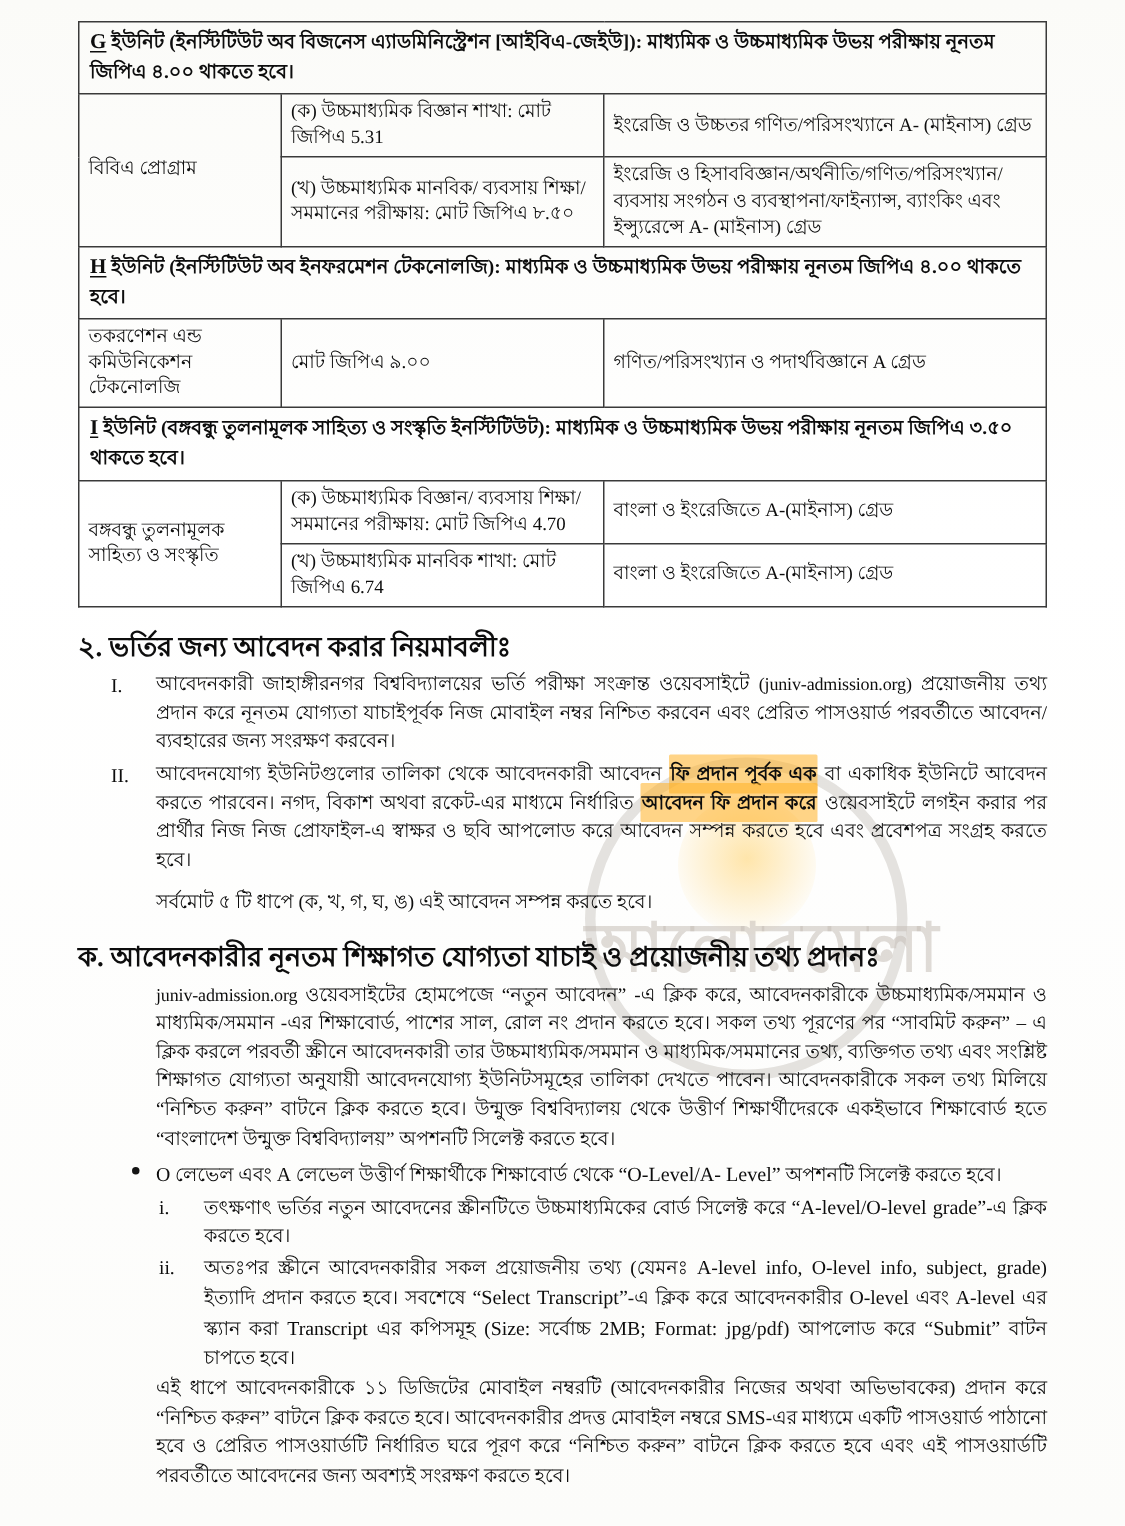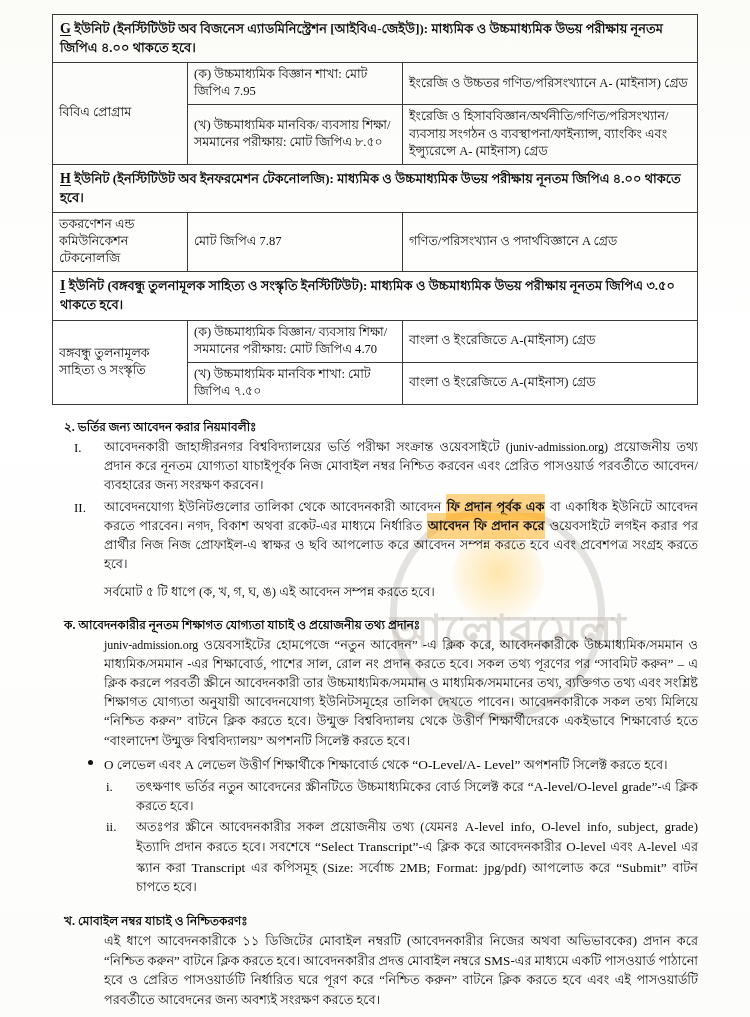--- a/index.html
+++ b/index.html
@@ -90,22 +90,22 @@
 
   
   .body{
     position:relative;z-index:3;
     margin-top:13px;
     font-size:12.8px;
     line-height:1.5;
   }
   .sec-head{
     font-weight:700;
-    font-size:12px;
-    margin:0 0 2px 12px;
+    font-size:18px;
+    margin:0 0 2px 0;
   }
   .sec-head.k{ margin-top:13px; }
   .sec-head.kh{ margin-top:15px; }
 
   ol.roman{
     list-style:none;
     margin:0;padding:0;
   }
   ol.roman > li{
     position:relative;
@@ -191,47 +191,47 @@
   </div>
 
   <table class="tbl">
     <tbody>
 
       <tr>
         <td class="unit-head" colspan="3"><span class="u-letter ul">G</span><span> ইউনিট (ইনস্টিটিউট অব বিজনেস এ্যাডমিনিস্ট্রেশন [আইবিএ-জেইউ]): মাধ্যমিক ও উচ্চমাধ্যমিক উভয় পরীক্ষায় নূনতম জিপিএ ৪.০০ থাকতে হবে।</span></td>
       </tr>
       <tr>
         <td class="c-prog" rowspan="2">বিবিএ প্রোগ্রাম</td>
-        <td class="c-mid">(ক) উচ্চমাধ্যমিক বিজ্ঞান শাখা: মোট জিপিএ 7.95</td>
+        <td class="c-mid">(ক) উচ্চমাধ্যমিক বিজ্ঞান শাখা: মোট জিপিএ 5.31</td>
         <td class="c-req">ইংরেজি ও উচ্চতর গণিত/পরিসংখ্যানে A- (মাইনাস) গ্রেড</td>
       </tr>
       <tr>
         <td class="c-mid">(খ) উচ্চমাধ্যমিক মানবিক/ ব্যবসায় শিক্ষা/সমমানের পরীক্ষায়: মোট জিপিএ ৮.৫০</td>
         <td class="c-req">ইংরেজি ও হিসাববিজ্ঞান/অর্থনীতি/গণিত/পরিসংখ্যান/ব্যবসায় সংগঠন ও ব্যবস্থাপনা/ফাইন্যান্স, ব্যাংকিং এবং ইন্স্যুরেন্সে A- (মাইনাস) গ্রেড</td>
       </tr>
 
       <tr>
         <td class="unit-head" colspan="3"><span class="u-letter ul">H</span><span> ইউনিট (ইনস্টিটিউট অব ইনফরমেশন টেকনোলজি): মাধ্যমিক ও উচ্চমাধ্যমিক উভয় পরীক্ষায় নূনতম জিপিএ ৪.০০ থাকতে হবে।</span></td>
       </tr>
       <tr>
         <td class="c-prog">তকরণেশন এন্ড কমিউনিকেশন টেকনোলজি</td>
-        <td class="c-mid">মোট জিপিএ 7.87</td>
+        <td class="c-mid">মোট জিপিএ ৯.০০</td>
         <td class="c-req">গণিত/পরিসংখ্যান ও পদার্থবিজ্ঞানে A গ্রেড</td>
       </tr>
 
       <tr>
         <td class="unit-head" colspan="3"><span class="u-letter ul">I</span><span> ইউনিট (বঙ্গবন্ধু তুলনামূলক সাহিত্য ও সংস্কৃতি ইনস্টিটিউট): মাধ্যমিক ও উচ্চমাধ্যমিক উভয় পরীক্ষায় নূনতম জিপিএ ৩.৫০ থাকতে হবে।</span></td>
       </tr>
       <tr>
         <td class="c-prog" rowspan="2">বঙ্গবন্ধু তুলনামূলক সাহিত্য ও সংস্কৃতি</td>
         <td class="c-mid">(ক) উচ্চমাধ্যমিক বিজ্ঞান/ ব্যবসায় শিক্ষা/সমমানের পরীক্ষায়: মোট জিপিএ 4.70</td>
         <td class="c-req">বাংলা ও ইংরেজিতে A-(মাইনাস) গ্রেড</td>
       </tr>
       <tr>
-        <td class="c-mid">(খ) উচ্চমাধ্যমিক মানবিক শাখা: মোট জিপিএ ৭.৫০</td>
+        <td class="c-mid">(খ) উচ্চমাধ্যমিক মানবিক শাখা: মোট জিপিএ 6.74</td>
         <td class="c-req">বাংলা ও ইংরেজিতে A-(মাইনাস) গ্রেড</td>
       </tr>
     </tbody>
   </table>
 
   <div class="body">
 
     <div class="sec-head">২. ভর্তির জন্য আবেদন করার নিয়মাবলীঃ</div>
 
     <ol class="roman">
@@ -260,18 +260,17 @@
       <li>
         <span class="mark">i.</span>
         <span class="b">তৎক্ষণাৎ ভর্তির নতুন আবেদনের স্ক্রীনটিতে উচ্চমাধ্যমিকের বোর্ড সিলেক্ট করে </span><span class="url-sm">“A-level/O-level grade”</span><span class="b">-এ ক্লিক করতে হবে।</span>
       </li>
       <li>
         <span class="mark">ii.</span>
         <span>অতঃপর স্ক্রীনে আবেদনকারীর সকল প্রয়োজনীয় তথ্য (যেমনঃ </span><span class="ltxt">A-level info, O-level info, subject, grade</span><span>) ইত্যাদি প্রদান করতে হবে। সবশেষে </span><span class="url-sm">“Select Transcript”</span><span>-এ ক্লিক করে আবেদনকারীর </span><span class="ltxt">O-level</span><span> এবং </span><span class="ltxt">A-level</span><span> এর স্ক্যান করা </span><span class="ltxt">Transcript</span><span> এর কপিসমূহ (</span><span class="ltxt">Size:</span><span> সর্বোচ্চ </span><span class="ltxt">2MB; Format: jpg/pdf</span><span>) আপলোড করে </span><span class="url-sm">“Submit”</span><span> বাটন চাপতে হবে।</span>
       </li>
     </ol>
 
-    <div class="sec-head kh">খ. মোবাইল নম্বর যাচাই ও নিশ্চিতকরণঃ</div>
 
     <div class="para tight"><span>এই ধাপে আবেদনকারীকে ১১ ডিজিটের মোবাইল নম্বরটি (আবেদনকারীর নিজের অথবা অভিভাবকের) প্রদান করে </span><span class="b">“নিশ্চিত করুন”</span><span> বাটনে ক্লিক করতে হবে। আবেদনকারীর প্রদত্ত মোবাইল নম্বরে </span><span class="ltxt">SMS</span><span>-এর মাধ্যমে একটি পাসওয়ার্ড পাঠানো হবে ও প্রেরিত পাসওয়ার্ডটি নির্ধারিত ঘরে পূরণ করে </span><span class="b">“নিশ্চিত করুন”</span><span> বাটনে ক্লিক করতে হবে এবং </span><span class="b">এই পাসওয়ার্ডটি পরবর্তীতে আবেদনের জন্য অবশ্যই সংরক্ষণ করতে হবে।</span></div>
 
   </div>
 </div>
 
 </body></html>

